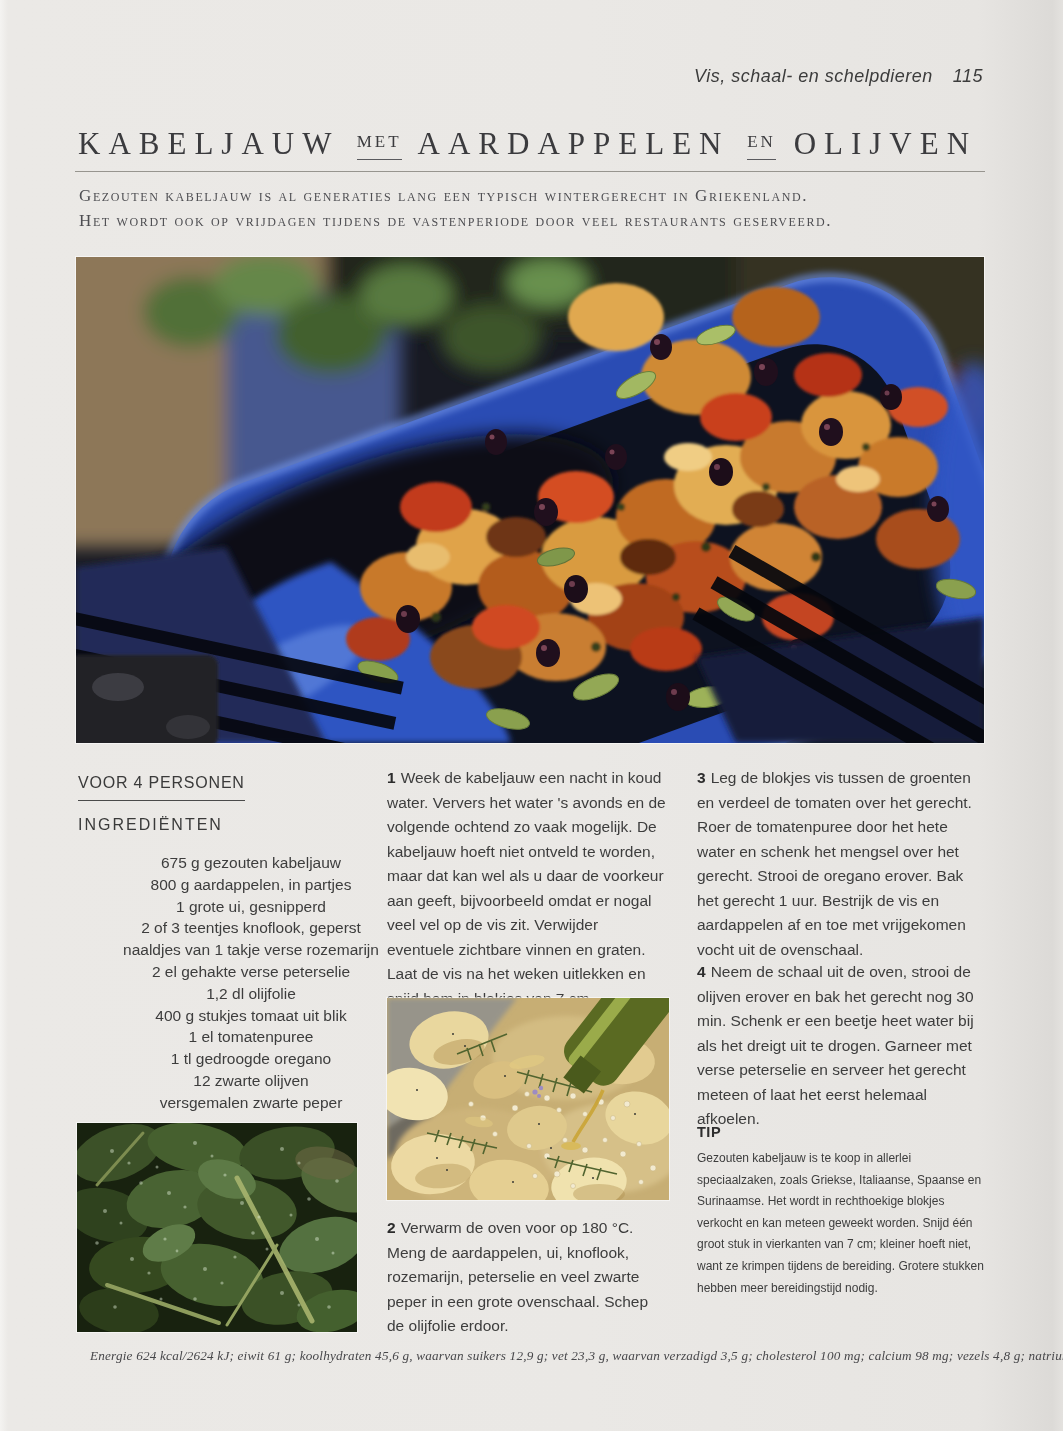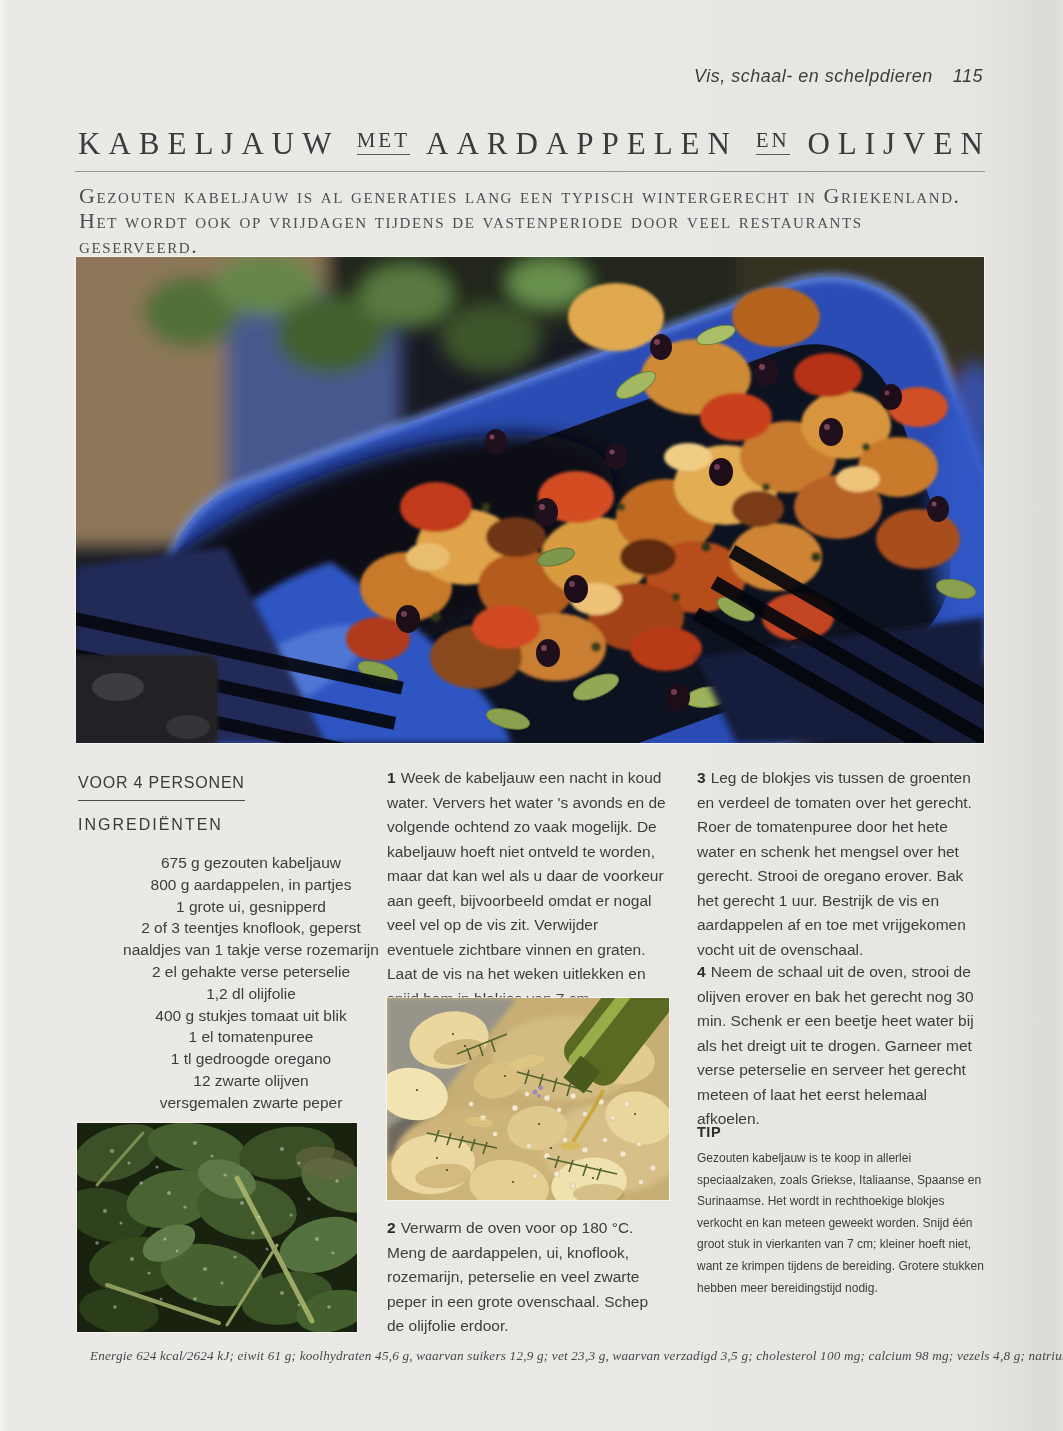--- a/index.html
+++ b/index.html
@@ -8,26 +8,26 @@
     background:linear-gradient(90deg,#f4f3f1 0,#ebe9e6 8px,#eae8e5 55%,#e7e5e2 92%,#dcdad7 99%,#e4e2df 100%);
     font-family:"Liberation Sans",sans-serif;color:#3f3f3f;
   }
   
   #running-header{position:absolute;top:66px;right:80px;font-family:Liberation Sans, sans-serif;
     font-style:italic;font-size:18px;color:#3c3c3c;letter-spacing:.5px;}
   #running-header .pageno{margin-left:20px;font-size:18px;}
   
   #recipe-title{position:absolute;left:78px;top:126px;width:920px;font-family:"Liberation Serif",serif;
     font-size:31px;color:#3b3b3e;letter-spacing:8px;white-space:nowrap;}
-  #recipe-title .conn{font-size:21px;letter-spacing:3px;vertical-align:7px;
-    border-bottom:1.5px solid #5a5a5e;padding-bottom:2px;margin:16px 2px;}
+  #recipe-title .conn{font-size:17px;letter-spacing:3px;vertical-align:7px;
+    border-bottom:1.5px solid #5a5a5e;padding-bottom:8px;margin:16px 2px;}
   #title-rule{position:absolute;left:75px;top:171px;width:910px;height:1px;background:#97958f;}
   
   #intro{position:absolute;left:79px;top:183px;width:910px;font-family:"Liberation Serif",serif;
-    font-variant:small-caps;font-size:22px;letter-spacing:1.6px;color:#4e4e52;line-height:25px;}
+    font-variant:small-caps;font-size:17px;letter-spacing:1.6px;color:#4e4e52;line-height:25px;}
   
   .photo{position:absolute;overflow:hidden;box-shadow:0 0 0 1px rgba(255,255,255,.55);}
   .photo svg{display:block;width:100%;height:100%;}
   #main-photo{left:76px;top:257px;width:908px;height:486px;}
   #step2-photo{left:387px;top:998px;width:282px;height:202px;}
   #leaves-photo{left:77px;top:1123px;width:280px;height:209px;}
   
   .colhead{font-size:16px;color:#3a3a3a;letter-spacing:.8px;}
   #servings-heading{position:absolute;left:78px;top:774px;border-bottom:1.5px solid #4a4a4a;padding-bottom:8px;}
   #ingredients-heading{position:absolute;left:78px;top:816px;letter-spacing:2px;}

